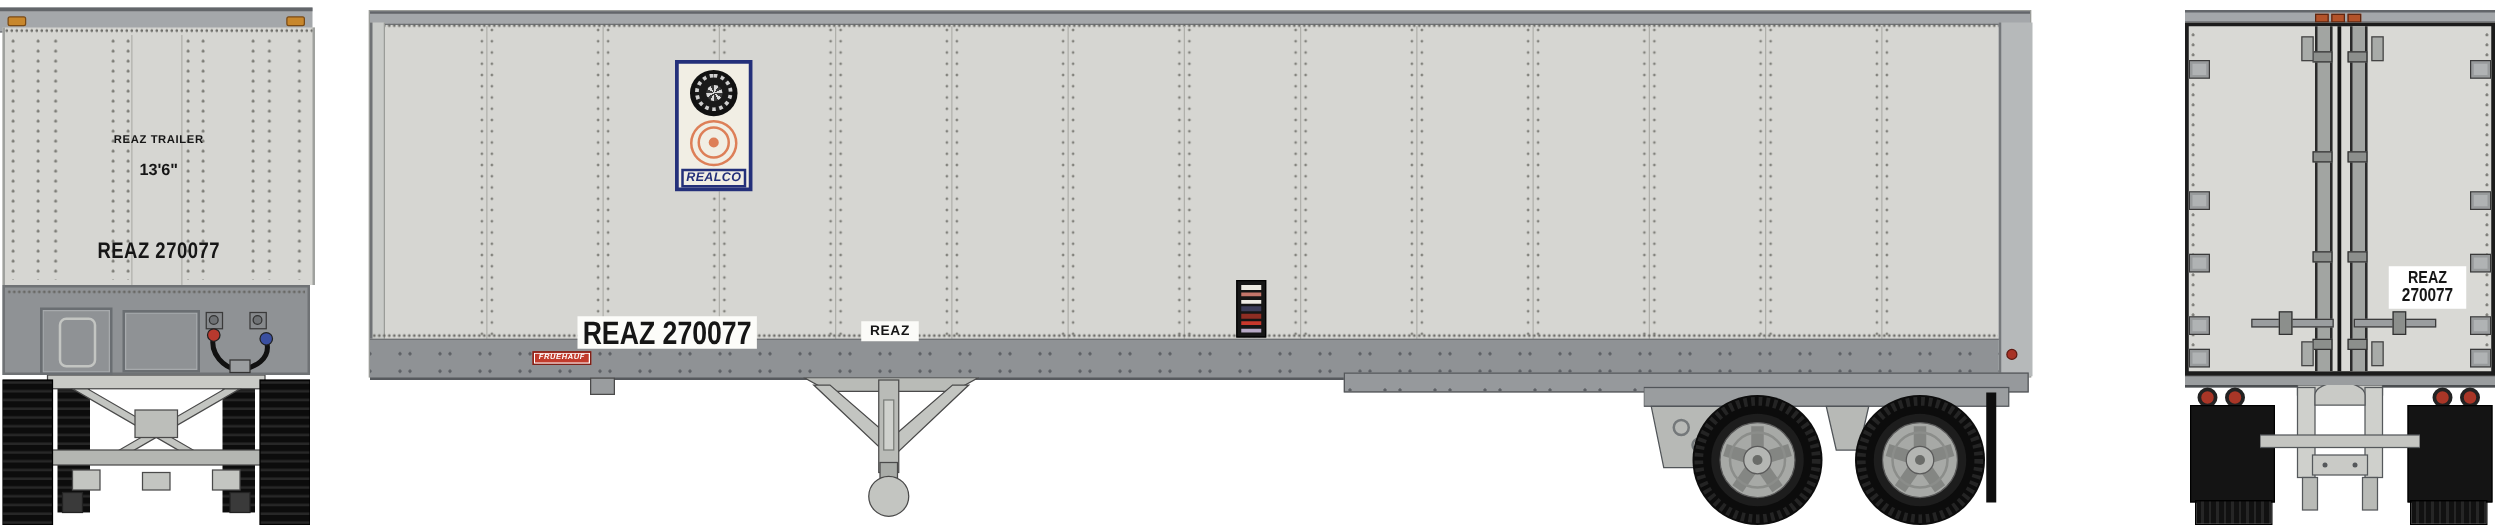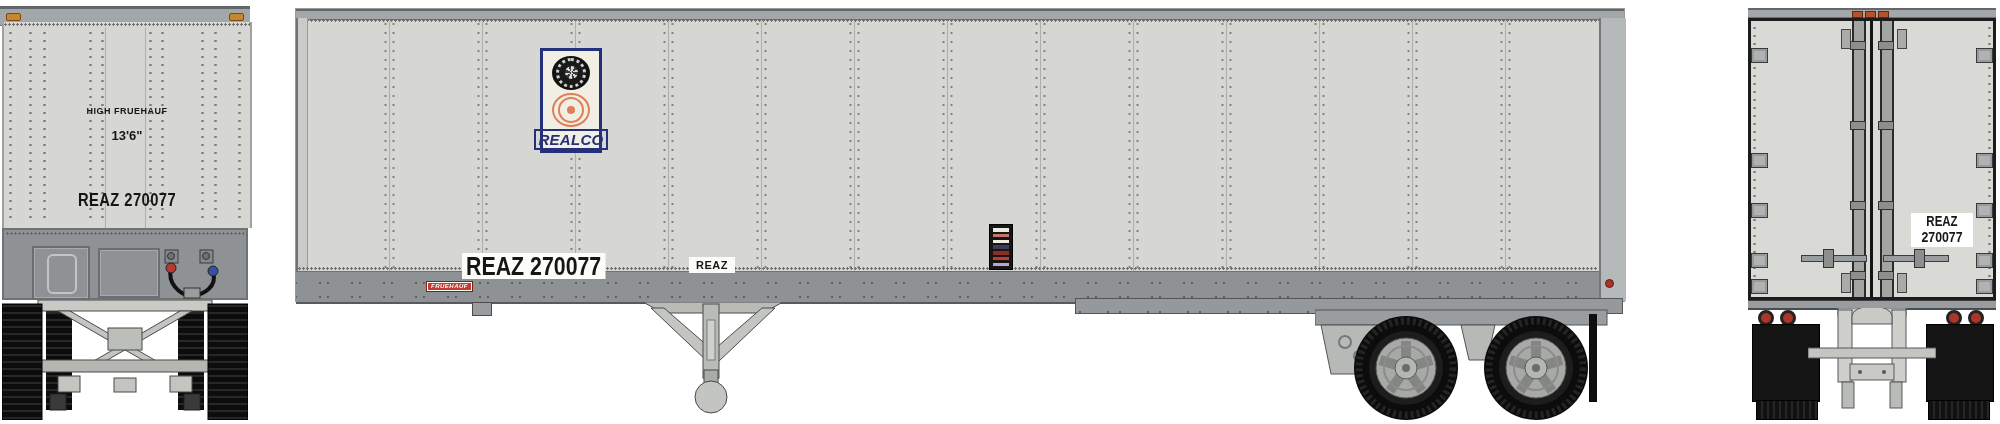--- a/index.html
+++ b/index.html
@@ -55,21 +55,21 @@
       <div class="rcol" style="left:39px;top:8px;bottom:4px;"></div>
       <div class="rcol" style="left:85px;top:8px;bottom:4px;"></div>
       <div class="rcol" style="left:97px;top:8px;bottom:4px;"></div>
       <div class="rcol" style="left:145px;top:8px;bottom:4px;"></div>
       <div class="rcol" style="left:157px;top:8px;bottom:4px;"></div>
       <div class="rcol" style="left:197px;top:8px;bottom:4px;"></div>
       <div class="rcol" style="left:210px;top:8px;bottom:4px;"></div>
       <div class="rcol" style="left:234px;top:8px;bottom:4px;"></div>
       <div class="abs" style="left:101px;top:6px;bottom:0;width:1px;background:var(--panel-line,#b0b0ab);"></div>
       <div class="abs" style="left:141px;top:6px;bottom:0;width:1px;background:var(--panel-line,#b0b0ab);"></div>
-      <div class="abs marktext" style="left:0;right:0;top:84px;text-align:center;font-size:9px;letter-spacing:.5px;">HIGH FRUEHAUF</div>
+      <div class="abs marktext" style="left:0;right:0;top:84px;text-align:center;font-size:9px;letter-spacing:.5px;">REAZ TRAILER</div>
       <div class="abs marktext" style="left:0;right:0;top:106px;text-align:center;font-size:13px;">13'6"</div>
       <div class="abs marktext condc" style="left:0;right:0;top:168px;text-align:center;font-size:18px;letter-spacing:.5px;">REAZ 270077</div>
     </div>
 
     <div class="abs" style="left:0;top:222px;width:246px;height:72px;background:var(--skirt-gray,#8f9295);border:2px solid #6f7275;box-sizing:border-box;">
       <div class="hdots" style="left:2px;right:2px;top:2px;background-size:4px 3px;"></div>
       <div class="abs" style="left:28px;top:16px;width:54px;height:50px;border:2px solid #6a6e72;box-shadow:inset 0 0 0 1px #a7aaad;">
         <div class="abs" style="left:13px;top:6px;width:26px;height:36px;border:2px solid #c3c5c2;border-radius:6px;"></div>
       </div>
       <div class="abs" style="left:94px;top:18px;width:58px;height:46px;border:2px solid #6a6e72;box-shadow:inset 0 0 0 1px #a7aaad;"></div>
@@ -142,21 +142,21 @@
       <div style="width:38px;height:38px;border-radius:50%;background:#111;margin-top:5px;display:flex;align-items:center;justify-content:center;">
         <div style="width:24px;height:24px;border-radius:50%;border:3px dotted #cfcfcf;background:#1a1a1a;display:flex;align-items:center;justify-content:center;">
           <div style="width:13px;height:13px;border-radius:50%;background:conic-gradient(#d9d9d9 0 30deg,#3a3a3a 30deg 60deg,#d9d9d9 60deg 90deg,#3a3a3a 90deg 120deg,#d9d9d9 120deg 150deg,#3a3a3a 150deg 180deg,#d9d9d9 180deg 210deg,#3a3a3a 210deg 240deg,#d9d9d9 240deg 270deg,#3a3a3a 270deg 300deg,#d9d9d9 300deg 330deg,#3a3a3a 330deg 360deg);"></div>
         </div>
       </div>
       <div style="width:34px;height:34px;border-radius:50%;border:2px solid var(--realco-orange,#dd7f58);margin-top:3px;display:flex;align-items:center;justify-content:center;">
         <div style="width:22px;height:22px;border-radius:50%;border:2px solid var(--realco-orange,#dd7f58);display:flex;align-items:center;justify-content:center;">
           <div style="width:8px;height:8px;border-radius:50%;background:var(--realco-orange,#dd7f58);"></div>
         </div>
       </div>
-      <div style="margin-top:2px;border:2px solid var(--realco-blue,#24307a);padding:0 2px;font-size:15px;font-weight:bold;font-style:italic;color:var(--realco-blue,#24307a);letter-spacing:.3px;">REALCO</div>
+      <div style="margin-top:2px;border:2px solid var(--realco-blue,#24307a);padding:0 2px;font-size:10px;font-weight:bold;font-style:italic;color:var(--realco-blue,#24307a);letter-spacing:.3px;">REALCO</div>
     </div>
 
     <div class="abs marktext condl" style="left:167px;top:247px;font-size:26px;background:#fcfcf9;padding:0 5px;line-height:26px;">REAZ 270077</div>
     <div class="abs" style="left:131px;top:275px;background:var(--fruehauf-red,#c23b2c);border:1px solid #7e1f16;box-shadow:inset 0 0 0 1px #fff;padding:1px 4px;font-size:6px;font-weight:bold;font-style:italic;color:#fff;letter-spacing:.5px;line-height:7px;">FRUEHAUF</div>
     <div class="abs marktext" style="left:394px;top:251px;width:46px;height:16px;background:#fbfbf8;text-align:center;font-size:11px;line-height:16px;letter-spacing:.5px;">REAZ</div>
 
     <div class="abs" style="left:694px;top:218px;width:24px;height:46px;background:#161616;border:1px solid #000;box-sizing:border-box;display:flex;flex-direction:column;justify-content:space-between;padding:3px;">
       <div style="height:3.5px;background:#ece9e1;"></div>
       <div style="height:3.5px;background:#c4766a;"></div>
       <div style="height:3.5px;background:#efece4;"></div>

